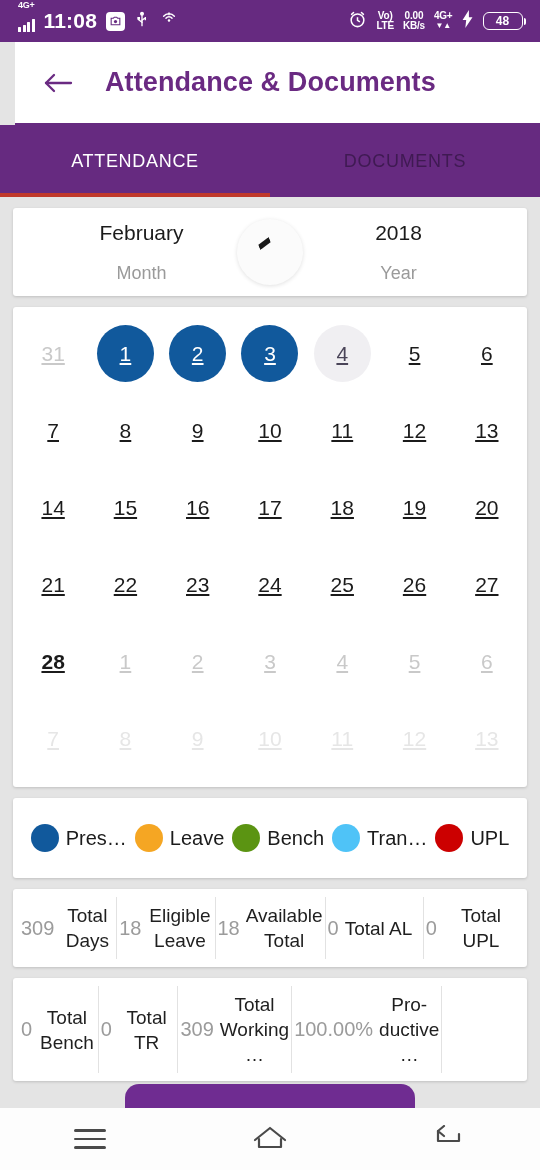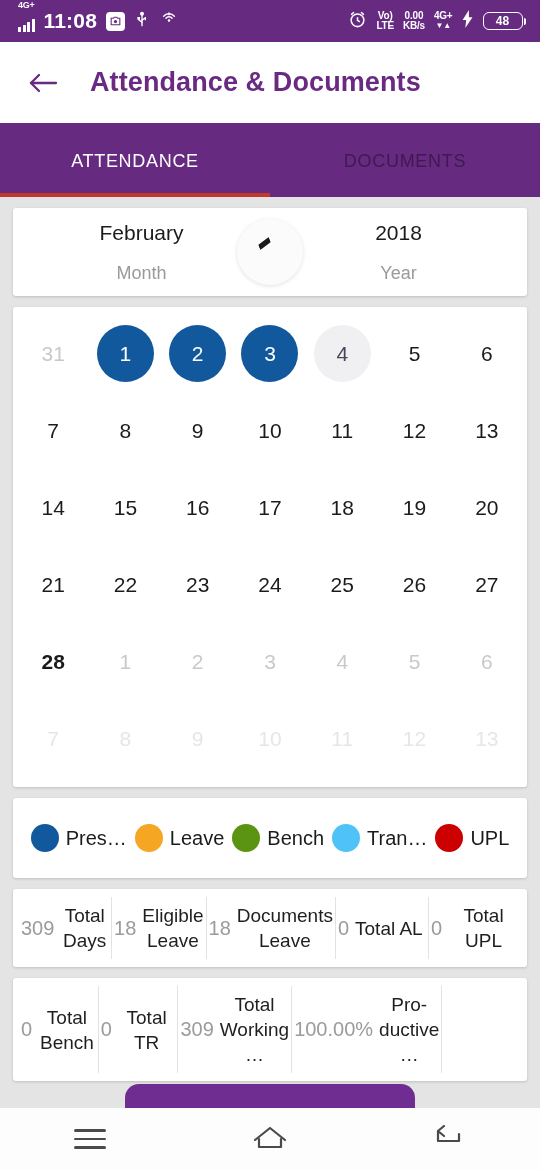--- a/index.html
+++ b/index.html
@@ -50,20 +50,21 @@
     display: flex; align-items: center; justify-content: center;
     font-size: 12px; font-weight: bold; padding: 0 5px;
   }
   .batt-cap { width: 2.5px; height: 7px; background: #fff; border-radius: 0 2px 2px 0; margin-left: 1px; }
 
   
   .appbar {
     height: 83px; background: #fff;
     display: flex; align-items: center; padding-left: 26px; gap: 30px;
     border-bottom: 2px solid #662a80;
+    margin-left: 15px;
   }
   .back-btn { width: 34px; height: 34px; display: flex; align-items: center; justify-content: center; }
   .appbar-title {
     color: #6a2a82; font-size: 27px; font-weight: bold; letter-spacing: .1px;
   }
 
   
   .tabs { height: 72px; background: #662a80; display: flex; position: relative; }
   .tab {
     flex: 1; display: flex; align-items: center; justify-content: center;
@@ -101,21 +102,21 @@
 
   
   .calendar { padding: 8px 4px 10px 4px; }
   .cal-row { display: flex; }
   .cal-cell {
     flex: 1; height: 77px; display: flex; align-items: center; justify-content: center;
   }
   .daybox {
     width: 57px; height: 57px; border-radius: 50%;
     display: flex; align-items: center; justify-content: center;
-    font-size: 21px; color: #1b1b1b;
+    font-size: 21px; color: #1b1b1b; text-decoration: underline;
   }
   .daybox.present { background: #11599c; color: #fff; }
   .daybox.today   { background: #f0eff2; color: #4a4458; }
   .daybox.muted   { color: #c9c9c9; }
   .daybox.faint   { color: #e6e6e6; }
   .daybox.bold    { font-weight: bold; color: #1b1b1b; }
 
   
   .legend {
     display: flex; align-items: center; justify-content: center;
@@ -432,21 +433,21 @@
           <div class="stat">
             <span class="stat-val">309</span>
             <span class="stat-lab">Total Days</span>
           </div>
           <div class="stat">
             <span class="stat-val">18</span>
             <span class="stat-lab">Eligible Leave</span>
           </div>
           <div class="stat">
             <span class="stat-val">18</span>
-            <span class="stat-lab">Documents Leave</span>
+            <span class="stat-lab">Available Total</span>
           </div>
           <div class="stat">
             <span class="stat-val">0</span>
             <span class="stat-lab">Total AL</span>
           </div>
           <div class="stat">
             <span class="stat-val">0</span>
             <span class="stat-lab">Total UPL</span>
           </div>
         </div>

